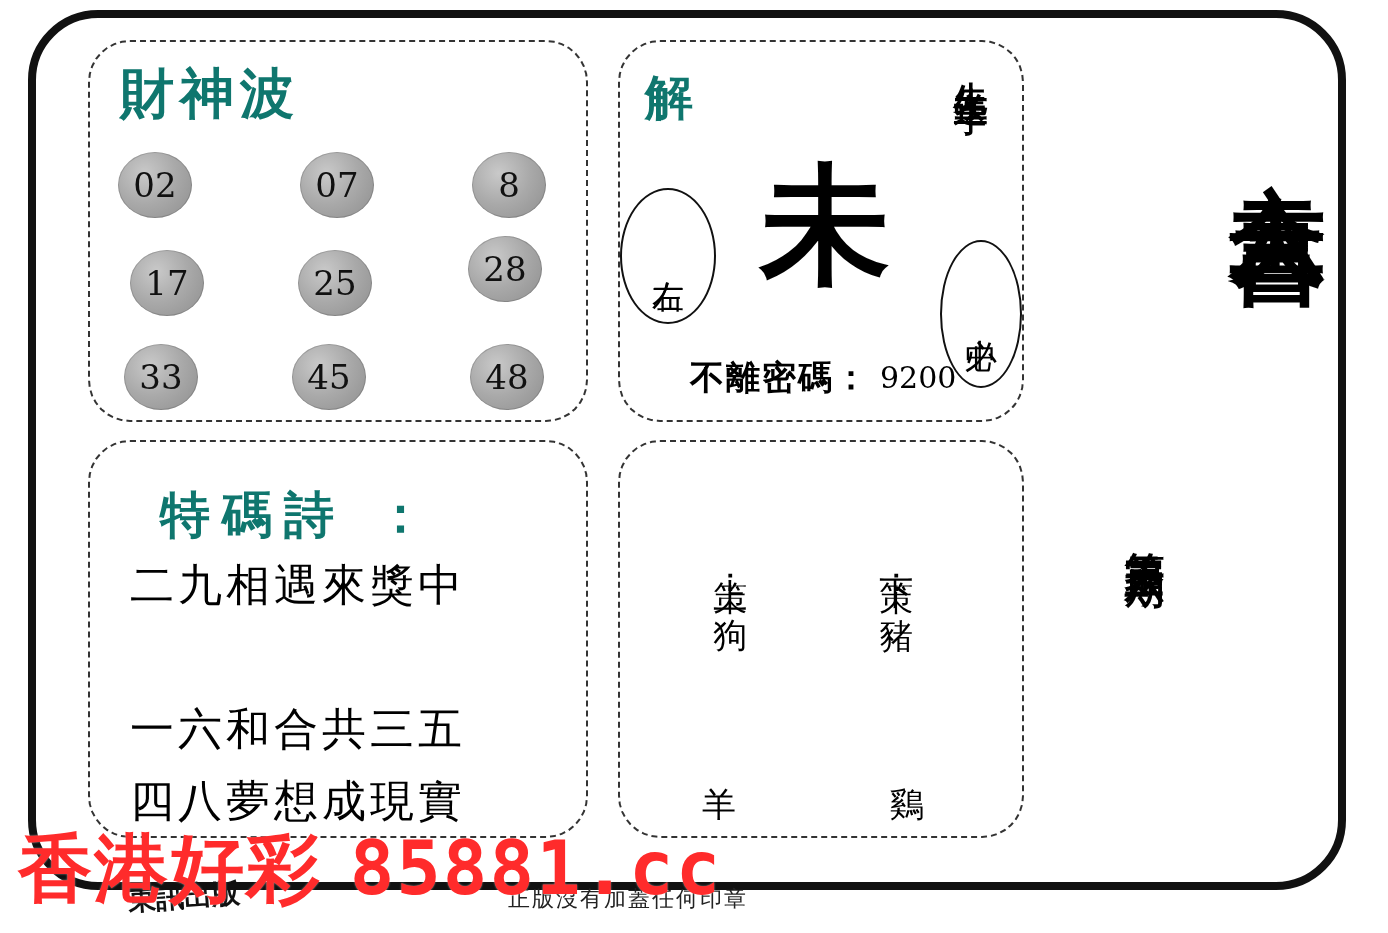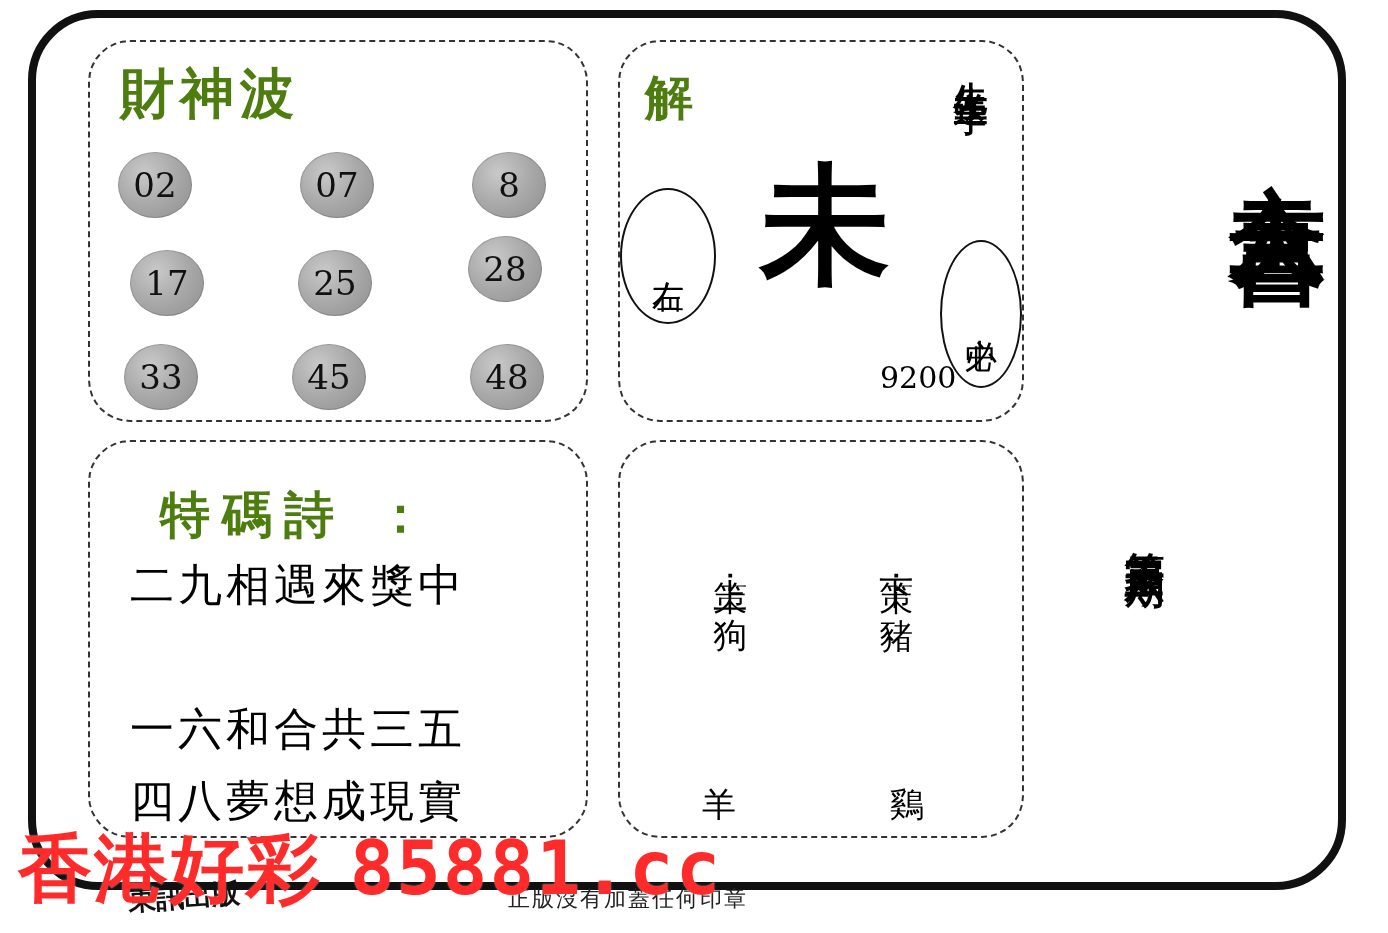--- a/index.html
+++ b/index.html
@@ -32,21 +32,21 @@
     background:transparent;
   }
   #panel-caishenbo{ left:88px; top:40px; width:500px; height:382px; }
   #panel-jie      { left:618px; top:40px; width:406px; height:382px; }
   #panel-poem     { left:88px; top:440px; width:500px; height:398px; }
   #panel-zodiac   { left:618px; top:440px; width:406px; height:398px; }
 
   .panel-title{
     position:absolute;
     font-weight:bold;
-    color:#4d7c0f;
+    color:#0f766e;
     font-family:"DejaVu Serif", serif;
     white-space:nowrap;
   }
 
   
   #title-caishenbo{
     left:120px;top:58px;font-size:54px;letter-spacing:6px;
   }
   .ball{
     position:absolute;
@@ -205,20 +205,21 @@
   <div class="ellipse" id="ellipse-zuoyou">
     <span class="vertical">左右</span>
   </div>
 
   <div id="big-char">未</div>
 
   <div class="ellipse" id="ellipse-bizhong">
     <span class="vertical">必中</span>
   </div>
 
+  <div id="mima-label">不離密碼：</div>
   <div id="mima-value">9200</div>
 
   <div class="panel" id="panel-poem"></div>
   <div class="panel-title" id="title-poem">特碼詩 ：</div>
 
   <div class="poem-line" style="top:556px;">二九相遇來獎中</div>
   <div class="poem-line" style="top:700px;">一六和合共三五</div>
   <div class="poem-line" style="top:772px;">四八夢想成現實</div>
 
   <div class="panel" id="panel-zodiac"></div>

